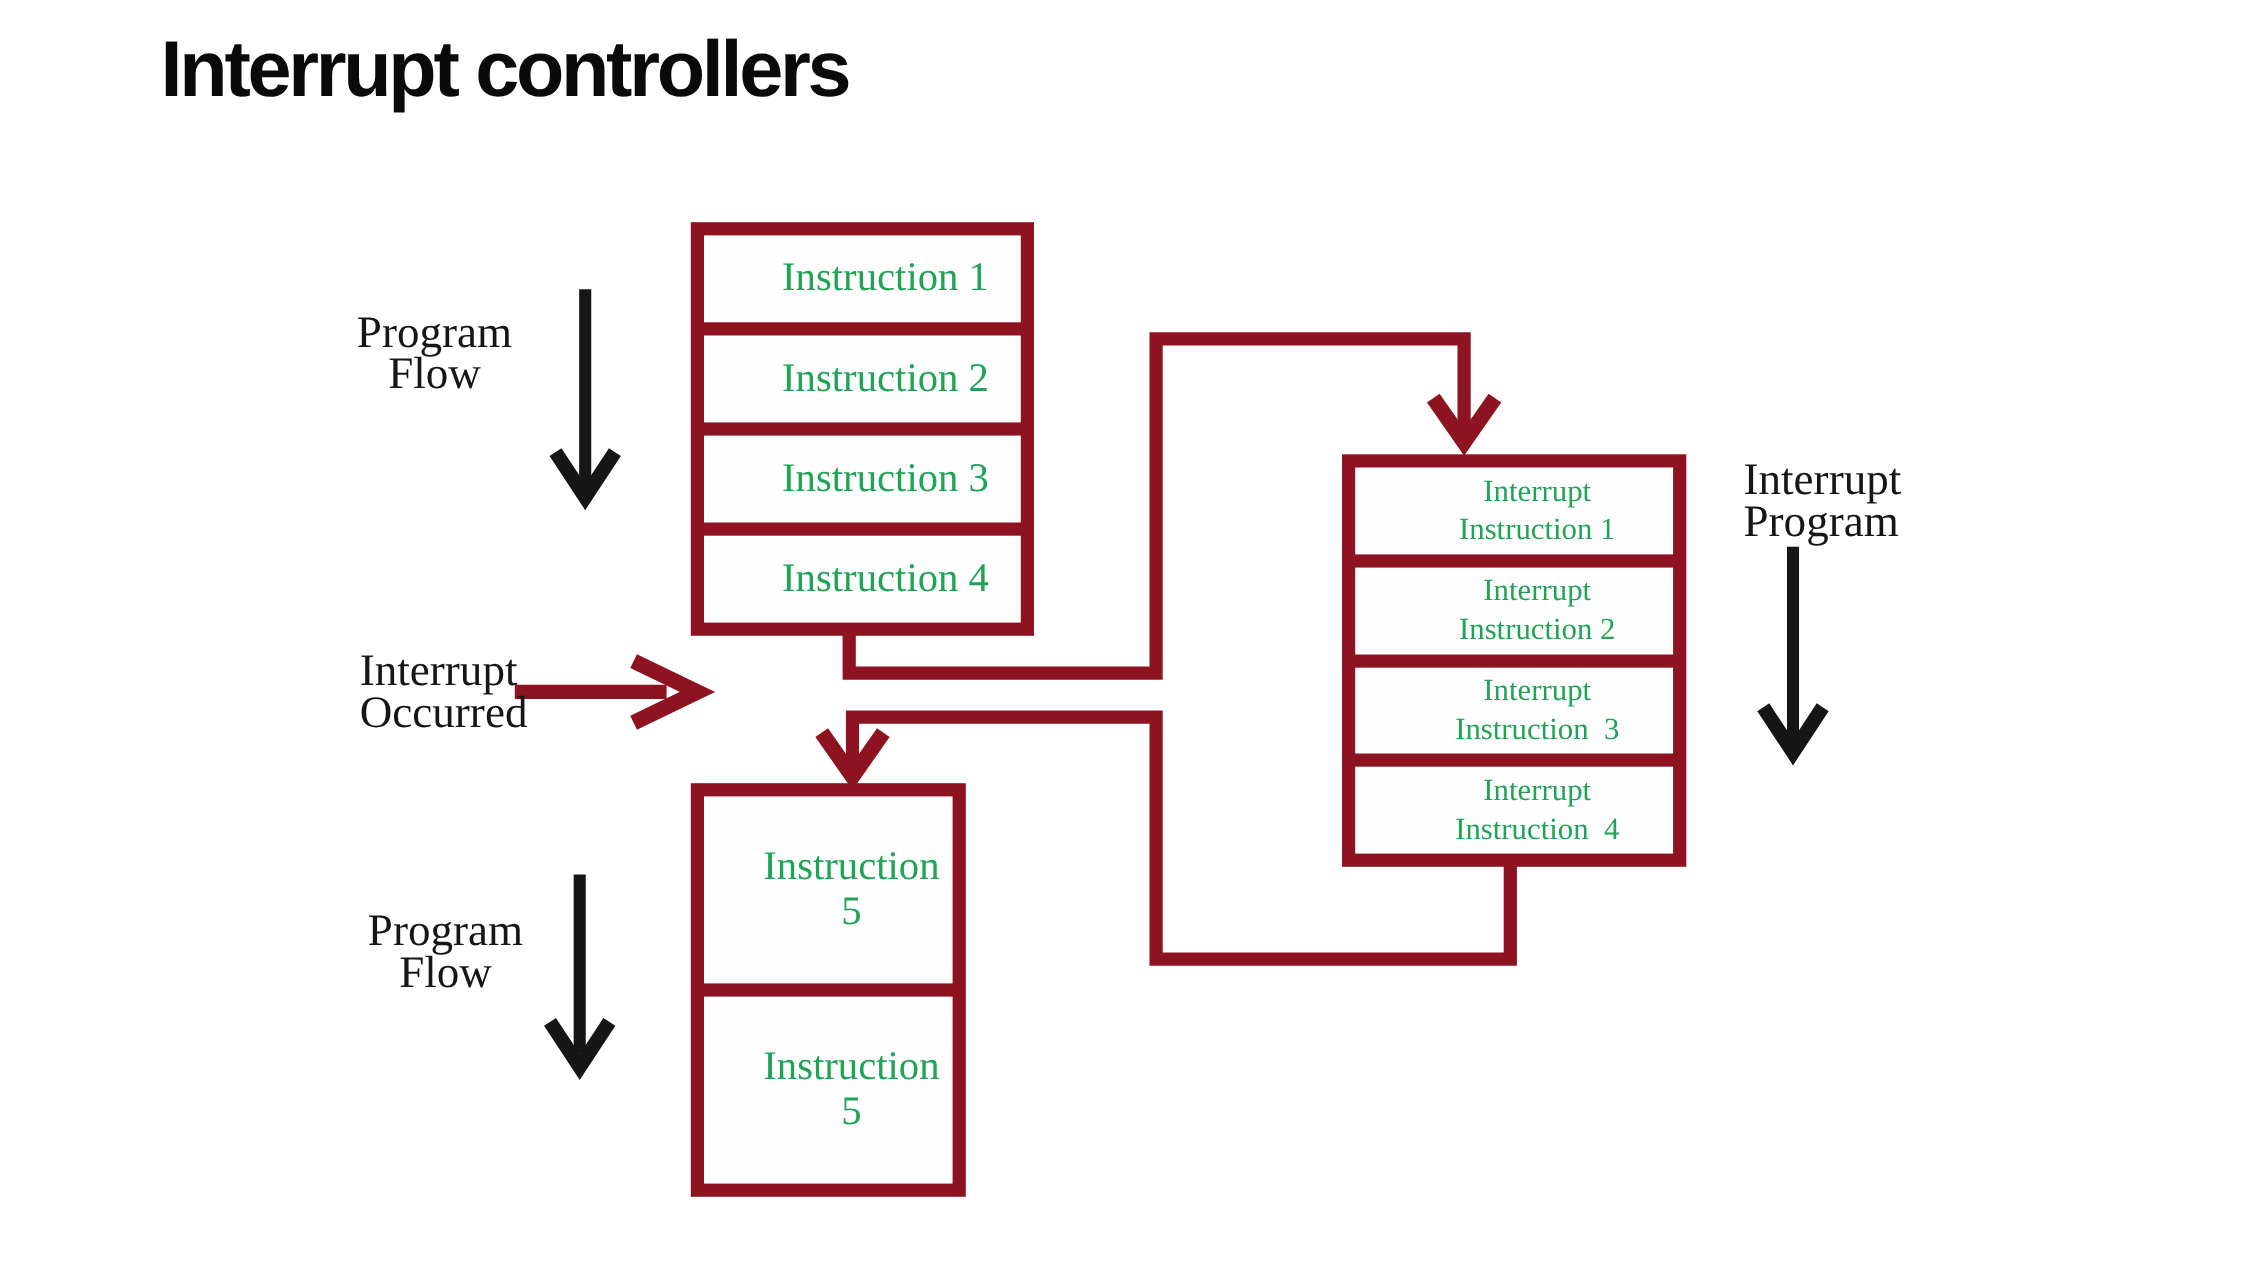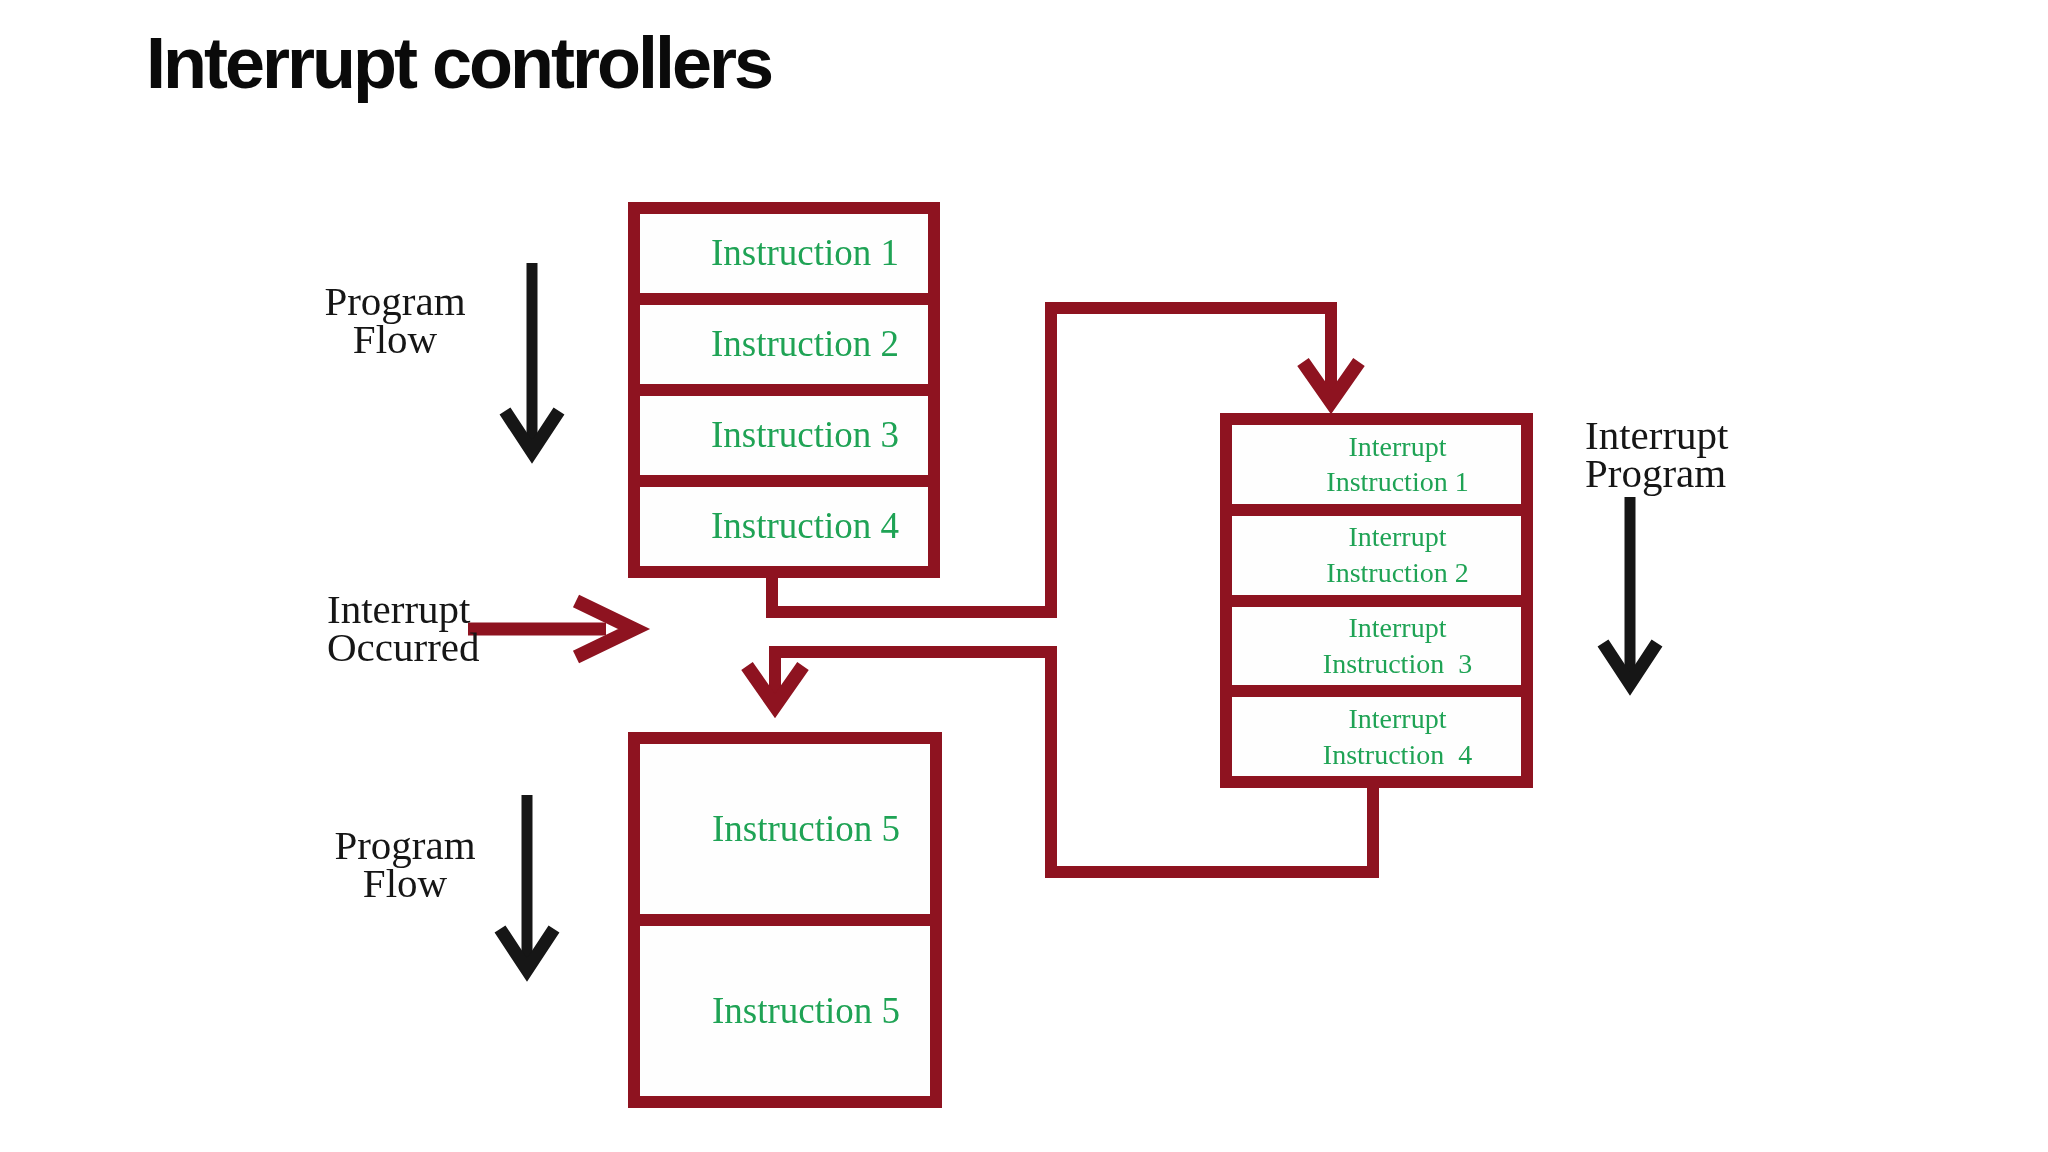--- a/index.html
+++ b/index.html
@@ -139,21 +139,21 @@
     <div class="cell cell-duo">
       <span class="l1">Interrupt</span>
       <span class="l2">Instruction  3</span>
     </div>
     <div class="cell cell-duo">
       <span class="l1">Interrupt</span>
       <span class="l2">Instruction  4</span>
     </div>
   </div>
 
-  <div class="instr-box" style="left:628px;top:712px;width:314px;height:376px;margin-top:20px;">
+  <div class="instr-box" style="left:628px;top:712px;width:250px;height:376px;">
     <div class="cell cell-single">
       <span>Instruction 5</span>
     </div>
     <div class="cell cell-single">
       <span>Instruction 5</span>
     </div>
   </div>
 
 </div>
 

